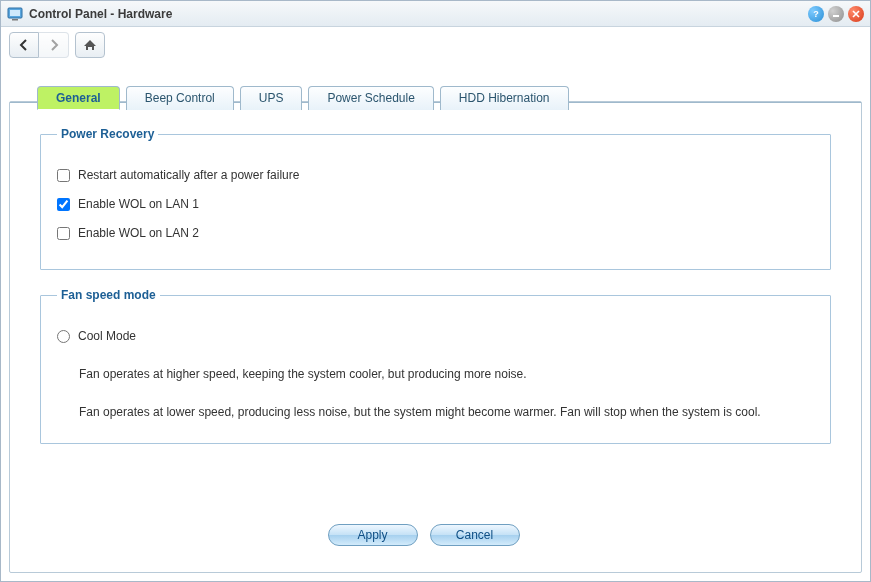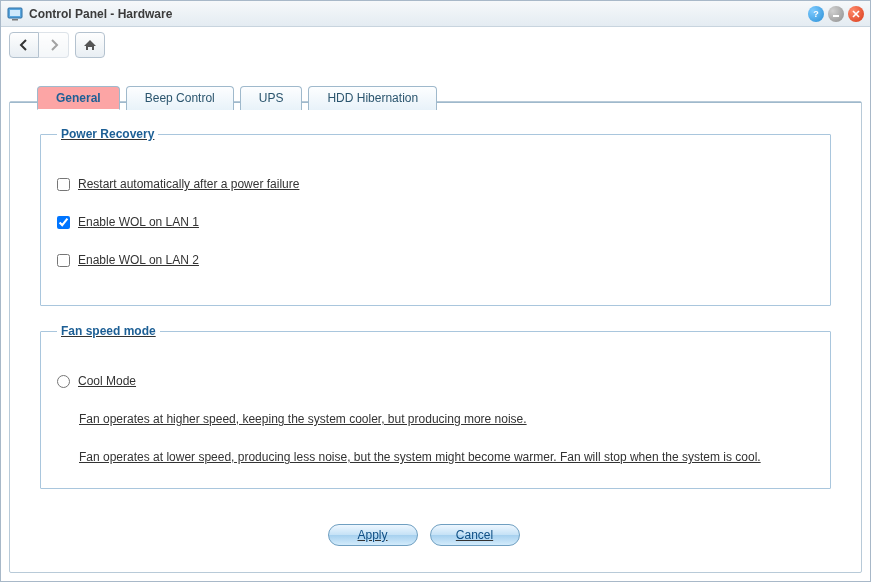--- a/index.html
+++ b/index.html
@@ -102,55 +102,54 @@
     border-bottom: none;
     border-radius: 4px 4px 0 0;
     background: linear-gradient(to bottom, #fdfeff, #e8f2f9);
     color: #2b556e;
     cursor: pointer;
     font-size: 12px;
     position: relative;
     top: 1px;
   }
   .tab.active {
-    background: #fca5a5;
+    background: #bef264;
     font-weight: bold;
     color: #1d5f95;
     z-index: 2;
     border-bottom: 1px solid #fff;
   }
   .tab-body {
     border-top: 1px solid #9fb9cc;
     margin: 0 0 0 0;
     flex: 1;
     padding: 24px 30px 12px 30px;
     display: flex;
     flex-direction: column;
   }
   .tab-area {
     margin-top: -8px;
-    text-decoration: underline;
   }
 
   fieldset.group {
     border: 1px solid #a9c6dd;
     border-radius: 1px;
     padding: 12px 16px 14px 16px;
     margin: 0 0 18px 0;
   }
   fieldset.group legend {
     color: #1d5f95;
     font-weight: bold;
     padding: 0 4px;
     font-size: 12px;
   }
   .check-row, .radio-row {
     display: flex;
     align-items: center;
-    margin: 24px 0;
+    margin: 15px 0;
   }
   .check-row input, .radio-row input {
     margin: 1px 8px 0 0;
   }
   .radio-block { margin: 8px 0 4px 0; }
   .radio-desc {
     margin: 24px 0 10px 22px;
     color: #333;
   }
 
@@ -228,20 +227,21 @@
         </svg>
     </div>
   </div>
 
   <div class="content">
     <div class="tabstrip-outer">
       <div class="tabstrip-wrap">
         <div class="tab active">General</div>
         <div class="tab">Beep Control</div>
         <div class="tab">UPS</div>
+        <div class="tab">Power Schedule</div>
         <div class="tab">HDD Hibernation</div>
       </div>
     </div>
 
     <div class="panel tab-area">
       <div class="tab-body">
 
         <fieldset class="group">
           <legend>Power Recovery</legend>
 

